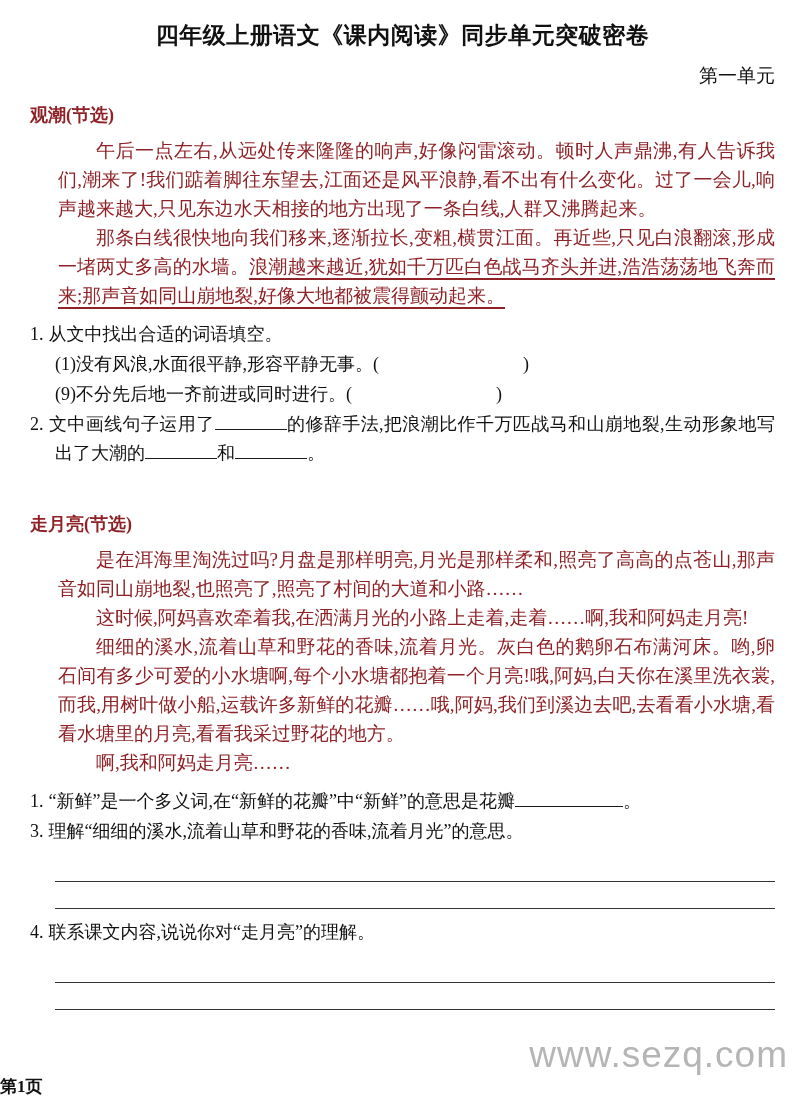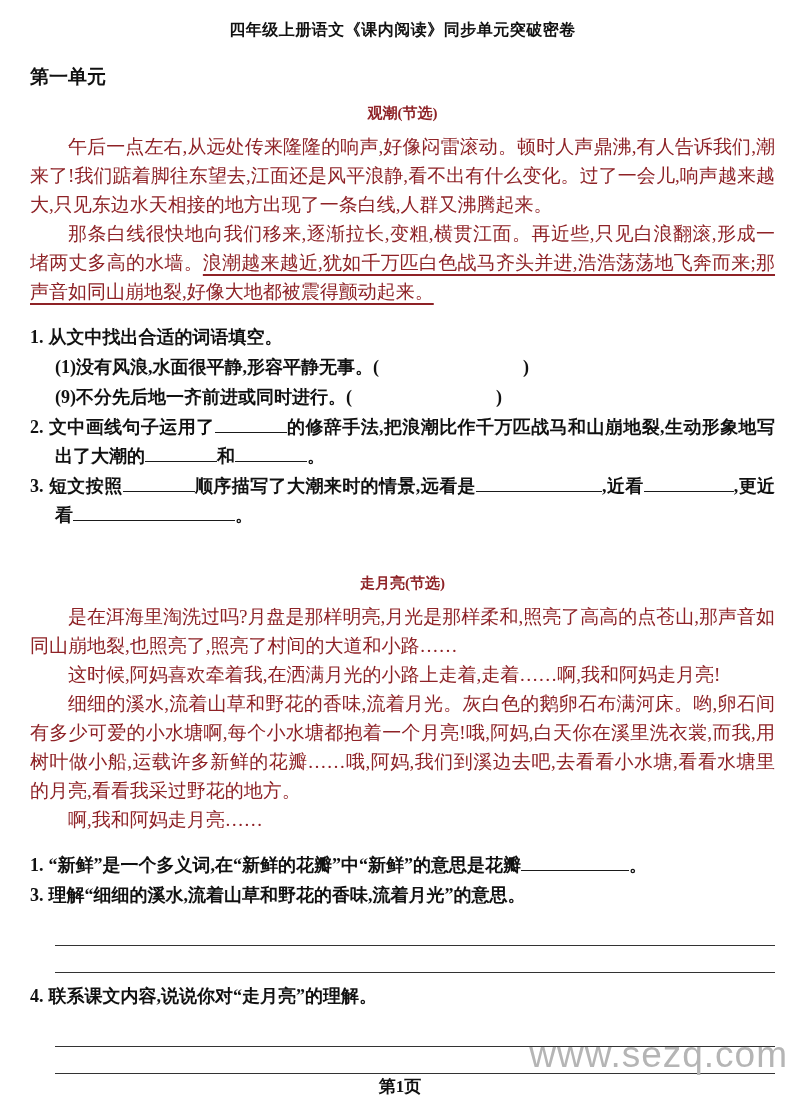--- a/index.html
+++ b/index.html
@@ -3,59 +3,59 @@
 <meta charset="utf-8">
 <style>
   html,body{margin:0;padding:0;background:#e8e8e8;}
   .page{
     width:800px;height:1108px;margin:0 auto;position:relative;
     background:#ffffff;overflow:hidden;color:#111;
     font-family:"Liberation Serif","DejaVu Serif",serif;
   }
   .inner{padding:12px 25px 0 30px;}
   .doc-title{
-    font-size:16px;font-weight:bold;text-align:center;
-    margin:8px 0 23px;letter-spacing:.5px;
+    font-size:23px;font-weight:bold;text-align:center;
+    margin:8px 0 12px;letter-spacing:.5px;
   }
-  .unit-title{font-size:19px;font-weight:bold;text-align:left;margin:0 0 10px;}
+  .unit-title{font-size:19px;font-weight:normal;text-align:right;margin:0 0 10px;}
   .sec-title{
-    font-size:15px;font-weight:bold;text-align:center;
+    font-size:18px;font-weight:bold;
     color:#8e2226;margin:14px 0 9px;
   }
   .sec2 .sec-title{margin-top:44px;}
   .passage{
-    color:#8e2226;font-size:19px;line-height:29px;text-align:justify;
+    color:#8e2226;font-size:19px;line-height:29px;text-align:justify;margin-left:28px;
   }
   .passage p{margin:0;text-indent:2em;}
   .useg{
     text-decoration:underline;
     text-decoration-thickness:1.5px;
     text-underline-offset:5px;
   }
-  .questions{font-size:18px;line-height:29px;font-weight:bold;margin-top:17px;}
+  .questions{font-size:18px;line-height:29px;font-weight:normal;margin-top:10px;}
   .q{padding-left:25px;text-indent:-25px;text-align:justify;margin:1px 0;}
   .qnum{margin-right:5px;}
   .sub{padding-left:25px;text-indent:0;margin:1px 0;}
   .blank{
     display:inline-block;height:16px;
     border-bottom:1.6px solid #1a1a1a;
     vertical-align:baseline;
   }
   .answer-gap{height:8px;}
   .answer-line{
     height:26px;margin-left:25px;
     border-bottom:1.6px solid #333;
   }
   .watermark{
     position:absolute;top:1034px;right:12px;
     font-family:"Liberation Sans","DejaVu Sans",sans-serif;
     font-size:37px;color:#b5b5b5;letter-spacing:1px;white-space:nowrap;
   }
   .footer{
-    position:absolute;bottom:10px;left:0;right:0;text-align:center;
+    position:absolute;bottom:10px;left:0;right:0;text-align:left;
     font-size:17px;font-weight:bold;color:#111;
   }
 </style>
 </head>
 <body>
 
 <div class="page">
   <div class="watermark">www.sezq.com</div>
 
   <div class="inner">
@@ -74,23 +74,20 @@
         <div class="q">
           <span class="qnum">1.</span><span>从文中找出合适的词语填空。</span>
         </div>
         <div class="sub">(1)没有风浪,水面很平静,形容平静无事。(　　　　　　　　)</div>
         <div class="sub">(9)不分先后地一齐前进或同时进行。(　　　　　　　　)</div>
 
         <div class="q">
           <span class="qnum">2.</span><span>文中画线句子运用了<span class="blank" style="width:72px"></span>的修辞手法,把浪潮比作千万匹战马和山崩地裂,生动形象地写出了大潮的<span class="blank" style="width:72px"></span>和<span class="blank" style="width:72px"></span>。</span>
         </div>
 
-        <div class="q">
-          <span class="qnum">3.</span><span>短文按照<span class="blank" style="width:72px"></span>顺序描写了大潮来时的情景,远看是<span class="blank" style="width:126px"></span>,近看<span class="blank" style="width:90px"></span>,更近看<span class="blank" style="width:162px"></span>。</span>
-        </div>
       </div>
     </section>
 
     <section class="sec2">
       <div class="sec-title">走月亮(节选)</div>
 
       <div class="passage">
         <p><span>是在洱海里淘洗过吗?月盘是那样明亮,月光是那样柔和,照亮了高高的点苍山,那声音如同山崩地裂,也照亮了,照亮了村间的大道和小路……</span></p>
         <p><span>这时候,阿妈喜欢牵着我,在洒满月光的小路上走着,走着……啊,我和阿妈走月亮!</span></p>
         <p><span>细细的溪水,流着山草和野花的香味,流着月光。灰白色的鹅卵石布满河床。哟,卵石间有多少可爱的小水塘啊,每个小水塘都抱着一个月亮!哦,阿妈,白天你在溪里洗衣裳,而我,用树叶做小船,运载许多新鲜的花瓣……哦,阿妈,我们到溪边去吧,去看看小水塘,看看水塘里的月亮,看看我采过野花的地方。</span></p>

